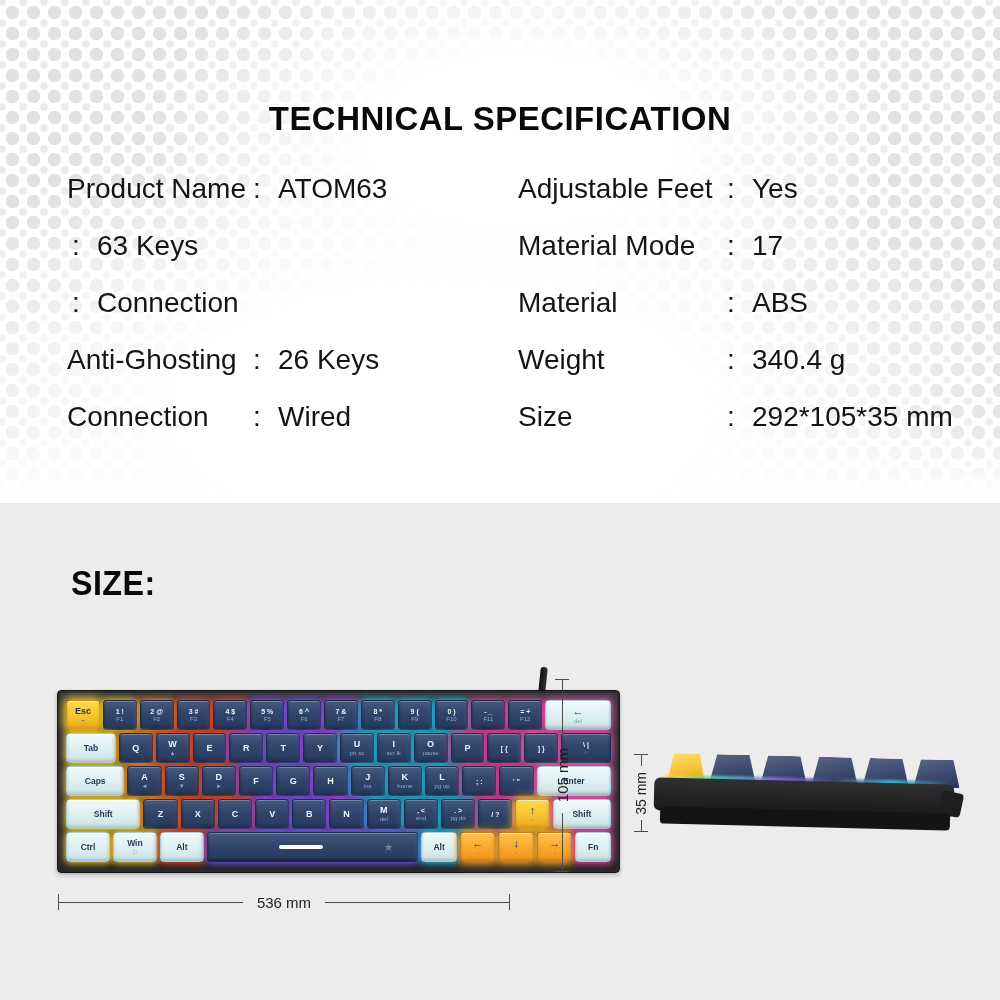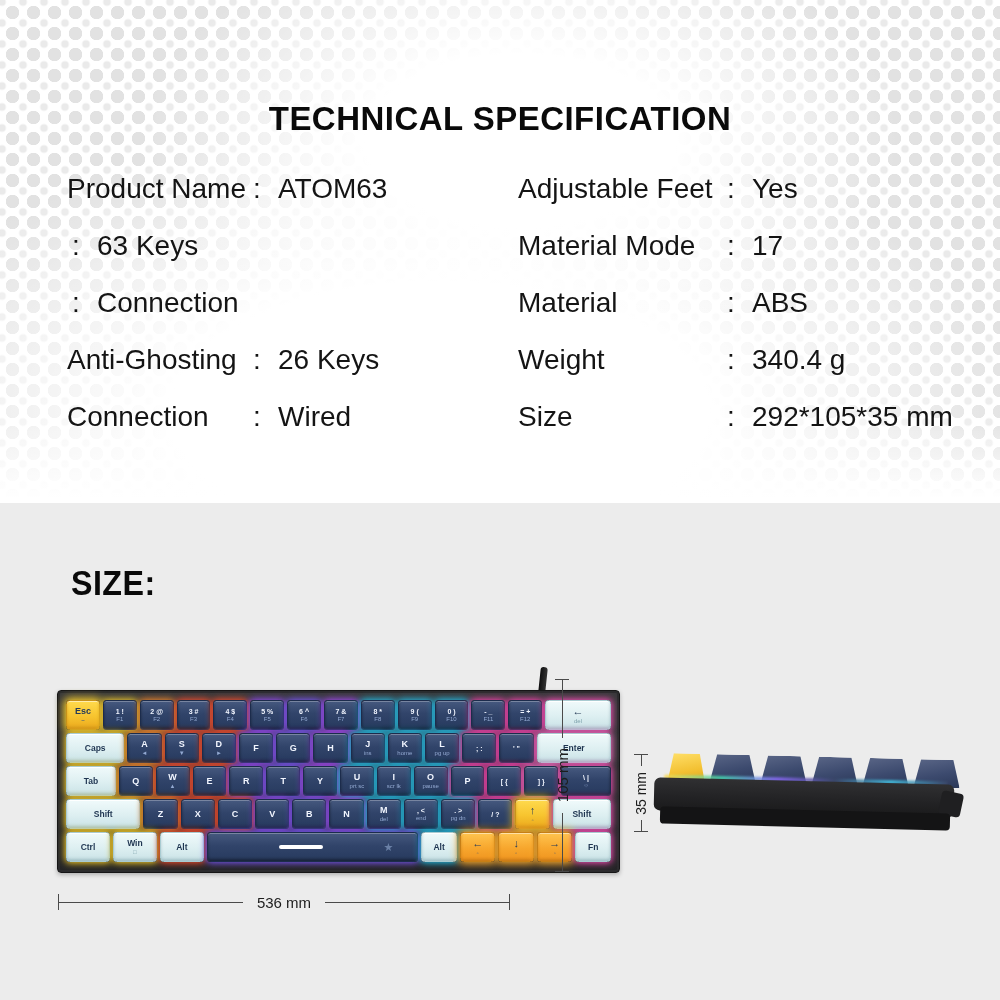--- a/index.html
+++ b/index.html
@@ -234,20 +234,69 @@
         <div class="key t-navy multi" style="flex-grow: 1; --g: #ff44b5;">
           <span class="kmain">= +</span>
           <span class="ksub">F12</span>
         </div>
         <div class="key t-mod arrow" style="flex-grow: 2; --g: #ff4fbd;">
           <span class="kmain">←</span>
           <span class="ksub">del</span>
         </div>
       </div>
       <div class="krow">
+        <div class="key t-mod" style="flex-grow: 1.5; --g: #ffd42a;">
+          <span class="kmain">Tab</span>
+        </div>
+        <div class="key t-navy" style="flex-grow: 1; --g: #ff8d2a;">
+          <span class="kmain">Q</span>
+        </div>
+        <div class="key t-navy" style="flex-grow: 1; --g: #ff4f2d;">
+          <span class="kmain">W</span>
+          <span class="ksub">▲</span>
+        </div>
+        <div class="key t-navy" style="flex-grow: 1; --g: #ff4f2d;">
+          <span class="kmain">E</span>
+        </div>
+        <div class="key t-navy" style="flex-grow: 1; --g: #9a4bff;">
+          <span class="kmain">R</span>
+        </div>
+        <div class="key t-navy" style="flex-grow: 1; --g: #7e57ff;">
+          <span class="kmain">T</span>
+        </div>
+        <div class="key t-navy" style="flex-grow: 1; --g: #a94bff;">
+          <span class="kmain">Y</span>
+        </div>
+        <div class="key t-navy" style="flex-grow: 1; --g: #23c4f0;">
+          <span class="kmain">U</span>
+          <span class="ksub">prt sc</span>
+        </div>
+        <div class="key t-navy" style="flex-grow: 1; --g: #23c4f0;">
+          <span class="kmain">I</span>
+          <span class="ksub">scr lk</span>
+        </div>
+        <div class="key t-navy" style="flex-grow: 1; --g: #23c4f0;">
+          <span class="kmain">O</span>
+          <span class="ksub">pause</span>
+        </div>
+        <div class="key t-navy" style="flex-grow: 1; --g: #ff44b5;">
+          <span class="kmain">P</span>
+        </div>
+        <div class="key t-navy multi" style="flex-grow: 1; --g: #ff44b5;">
+          <span class="kmain">[ {</span>
+        </div>
+        <div class="key t-navy multi" style="flex-grow: 1; --g: #ff6cc9;">
+          <span class="kmain">] }</span>
+        </div>
+        <div class="key t-navy multi" style="flex-grow: 1.5; --g: #ff4fbd;">
+          <span class="kmain">\ |</span>
+          <span class="ksub">☼</span>
+        </div>
+      </div>
+      <div class="krow">
         <div class="key t-mod" style="flex-grow: 1.75; --g: #ffd42a;">
           <span class="kmain">Caps</span>
         </div>
         <div class="key t-navy" style="flex-grow: 1; --g: #ff8d2a;">
           <span class="kmain">A</span>
           <span class="ksub">◄</span>
         </div>
         <div class="key t-navy" style="flex-grow: 1; --g: #ff4f2d;">
           <span class="kmain">S</span>
           <span class="ksub">▼</span>
@@ -278,69 +327,20 @@
           <span class="ksub">pg up</span>
         </div>
         <div class="key t-navy multi" style="flex-grow: 1; --g: #ff44b5;">
           <span class="kmain">; :</span>
         </div>
         <div class="key t-navy multi" style="flex-grow: 1; --g: #ff44b5;">
           <span class="kmain">' "</span>
         </div>
         <div class="key t-mod" style="flex-grow: 2.25; --g: #ff6cc9;">
           <span class="kmain">Enter</span>
-        </div>
-      </div>
-      <div class="krow">
-        <div class="key t-mod" style="flex-grow: 1.5; --g: #ffd42a;">
-          <span class="kmain">Tab</span>
-        </div>
-        <div class="key t-navy" style="flex-grow: 1; --g: #ff8d2a;">
-          <span class="kmain">Q</span>
-        </div>
-        <div class="key t-navy" style="flex-grow: 1; --g: #ff4f2d;">
-          <span class="kmain">W</span>
-          <span class="ksub">▲</span>
-        </div>
-        <div class="key t-navy" style="flex-grow: 1; --g: #ff4f2d;">
-          <span class="kmain">E</span>
-        </div>
-        <div class="key t-navy" style="flex-grow: 1; --g: #9a4bff;">
-          <span class="kmain">R</span>
-        </div>
-        <div class="key t-navy" style="flex-grow: 1; --g: #7e57ff;">
-          <span class="kmain">T</span>
-        </div>
-        <div class="key t-navy" style="flex-grow: 1; --g: #a94bff;">
-          <span class="kmain">Y</span>
-        </div>
-        <div class="key t-navy" style="flex-grow: 1; --g: #23c4f0;">
-          <span class="kmain">U</span>
-          <span class="ksub">prt sc</span>
-        </div>
-        <div class="key t-navy" style="flex-grow: 1; --g: #23c4f0;">
-          <span class="kmain">I</span>
-          <span class="ksub">scr lk</span>
-        </div>
-        <div class="key t-navy" style="flex-grow: 1; --g: #23c4f0;">
-          <span class="kmain">O</span>
-          <span class="ksub">pause</span>
-        </div>
-        <div class="key t-navy" style="flex-grow: 1; --g: #ff44b5;">
-          <span class="kmain">P</span>
-        </div>
-        <div class="key t-navy multi" style="flex-grow: 1; --g: #ff44b5;">
-          <span class="kmain">[ {</span>
-        </div>
-        <div class="key t-navy multi" style="flex-grow: 1; --g: #ff6cc9;">
-          <span class="kmain">] }</span>
-        </div>
-        <div class="key t-navy multi" style="flex-grow: 1.5; --g: #ff4fbd;">
-          <span class="kmain">\ |</span>
-          <span class="ksub">☼</span>
         </div>
       </div>
       <div class="krow">
         <div class="key t-mod" style="flex-grow: 2.25; --g: #ffd42a;">
           <span class="kmain">Shift</span>
         </div>
         <div class="key t-navy" style="flex-grow: 1; --g: #ff8d2a;">
           <span class="kmain">Z</span>
         </div>
         <div class="key t-navy" style="flex-grow: 1; --g: #ff4f2d;">

